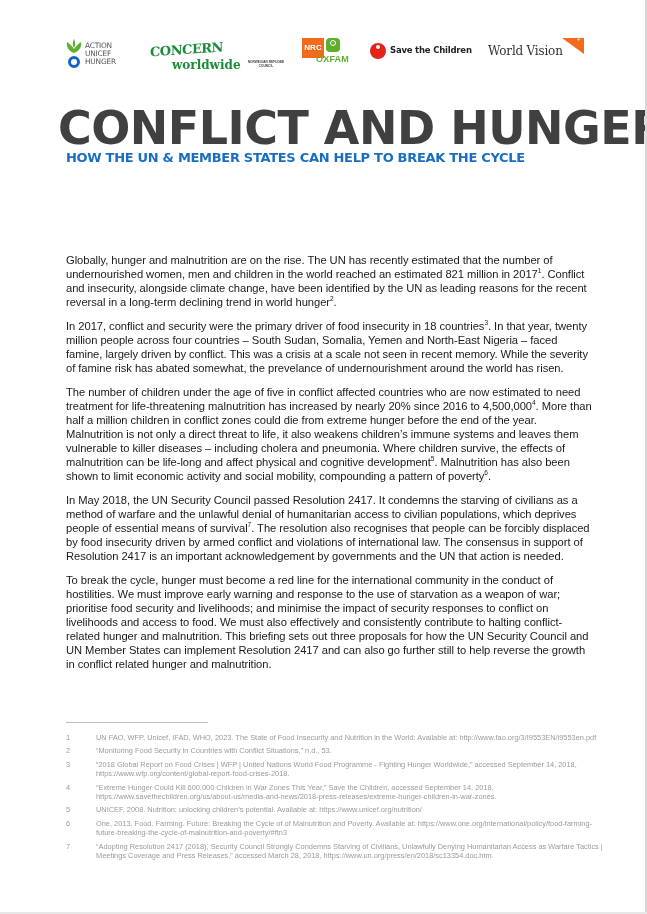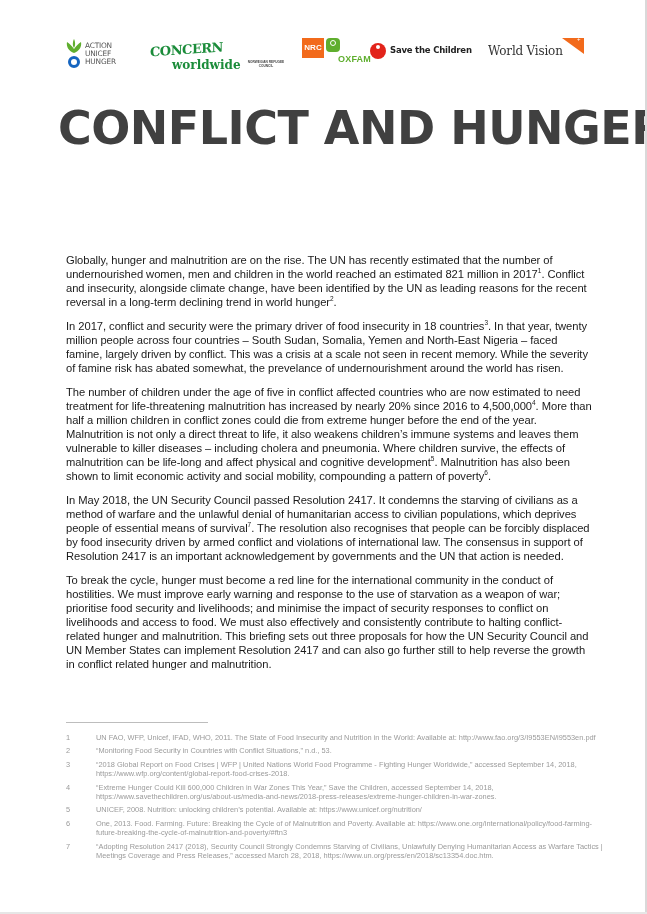--- a/index.html
+++ b/index.html
@@ -22,21 +22,21 @@
     .concern .main { position: absolute; left: 0; top: 6px; font-family: "DejaVu Serif", serif; font-weight: bold; font-size: 13px; color: #1b8c3a; letter-spacing: -0.5px; transform: skewY(-4deg); }
     .concern .sub { position: absolute; left: 22px; top: 22px; font-family: "DejaVu Serif", serif; font-weight: bold; font-size: 12px; color: #1b8c3a; }
     
     .nrc { left: 179px; width: 48px; }
     .nrc .box { position: absolute; left: 11px; top: 2px; width: 22px; height: 20px; background: #f26a1b; color: #fff; font-weight: bold; font-size: 8px; text-align: center; line-height: 20px; font-family: "Liberation Sans", sans-serif; margin-left: 48px; }
     .nrc .sub { position: absolute; left: 0; top: 24px; width: 46px; text-align: center; font-size: 3.2px; line-height: 4px; color: #444; font-weight: bold; }
     
     .oxfam { left: 252px; width: 34px; }
     .oxfam .ic { position: absolute; left: 10px; top: 2px; width: 14px; height: 14px; background: #5fae2e; border-radius: 4px; }
     .oxfam .ic::after { content: ""; position: absolute; left: 4px; top: 2px; width: 4px; height: 4px; border: 1.5px solid #fff; border-radius: 50%; }
-    .oxfam .txt { position: absolute; left: 22px; top: 18px; font-size: 9px; font-weight: bold; color: #5fae2e; letter-spacing: 0.2px; }
+    .oxfam .txt { position: absolute; left: 0; top: 18px; font-size: 9px; font-weight: bold; color: #5fae2e; letter-spacing: 0.2px; }
     
     .stc { left: 304px; width: 110px; }
     .stc .ic { position: absolute; left: 2px; top: 7px; width: 16px; height: 16px; background: #e2231a; border-radius: 50%; }
     .stc .ic::after { content: ""; position: absolute; left: 6px; top: 2px; width: 4px; height: 4px; background: #fff; border-radius: 50%; }
     .stc .txt { position: absolute; left: 22px; top: 9px; font-family: "DejaVu Sans", sans-serif; font-weight: bold; font-size: 8.5px; color: #222; letter-spacing: -0.2px; }
     
     .wv { left: 424px; width: 96px; }
     .wv .txt { position: absolute; left: 0; top: 8px; font-family: "DejaVu Serif", serif; font-size: 12px; color: #333; letter-spacing: -0.2px; }
     .wv .flag { position: absolute; left: 74px; top: 2px; width: 0; height: 0; border-top: 16px solid #f26a1b; border-left: 22px solid transparent; }
     .wv .plus { position: absolute; left: 89px; top: 0px; font-size: 6px; color: #fff; }
@@ -96,35 +96,36 @@
       <div class="plus">+</div>
     </div>
 
     <div class="logo stc">
       <div class="ic"></div>
       <div class="txt">Save the Children</div>
     </div>
   </div>
 
   <h1 class="title">CONFLICT AND HUNGER</h1>
+  <h2 class="subtitle">HOW THE UN &amp; MEMBER STATES CAN HELP TO BREAK THE CYCLE</h2>
 
 
   <div class="body" id="body">
       <p><span>Globally, hunger and malnutrition are on the rise. The UN has recently estimated that the number of undernourished women, men and children in the world reached an estimated 821 million in 2017</span><sup>1</sup><span>. Conflict and insecurity, alongside climate change, have been identified by the UN as leading reasons for the recent reversal in a long-term declining trend in world hunger</span><sup>2</sup><span>.</span></p>
       <p><span>In 2017, conflict and security were the primary driver of food insecurity in 18 countries</span><sup>3</sup><span>. In that year, twenty million people across four countries – South Sudan, Somalia, Yemen and North-East Nigeria – faced famine, largely driven by conflict. This was a crisis at a scale not seen in recent memory. While the severity of famine risk has abated somewhat, the prevelance of undernourishment around the world has risen.</span></p>
       <p><span>The number of children under the age of five in conflict affected countries who are now estimated to need treatment for life-threatening malnutrition has increased by nearly 20% since 2016 to 4,500,000</span><sup>4</sup><span>. More than half a million children in conflict zones could die from extreme hunger before the end of the year. Malnutrition is not only a direct threat to life, it also weakens children’s immune systems and leaves them vulnerable to killer diseases – including cholera and pneumonia. Where children survive, the effects of malnutrition can be life-long and affect physical and cognitive development</span><sup>5</sup><span>. Malnutrition has also been shown to limit economic activity and social mobility, compounding a pattern of poverty</span><sup>6</sup><span>.</span></p>
       <p><span>In May 2018, the UN Security Council passed Resolution 2417. It condemns the starving of civilians as a method of warfare and the unlawful denial of humanitarian access to civilian populations, which deprives people of essential means of survival</span><sup>7</sup><span>. The resolution also recognises that people can be forcibly displaced by food insecurity driven by armed conflict and violations of international law. The consensus in support of Resolution 2417 is an important acknowledgement by governments and the UN that action is needed.</span></p>
       <p><span>To break the cycle, hunger must become a red line for the international community in the conduct of hostilities. We must improve early warning and response to the use of starvation as a weapon of war; prioritise food security and livelihoods; and minimise the impact of security responses to conflict on livelihoods and access to food. We must also effectively and consistently contribute to halting conflict-related hunger and malnutrition. This briefing sets out three proposals for how the UN Security Council and UN Member States can implement Resolution 2417 and can also go further still to help reverse the growth in conflict related hunger and malnutrition.</span></p>
     </div>
 
   <div class="fn-rule"></div>
   <div class="footnotes" id="footnotes">
       <div class="fn">
         <span class="num">1</span>
-        <span class="txt">UN FAO, WFP, Unicef, IFAD, WHO, 2011. The State of Food Insecurity and Nutrition in the World: Available at: http://www.fao.org/3/I9553EN/i9553en.pdf</span>
+        <span class="txt">UN FAO, WFP, Unicef, IFAD, WHO, 2023. The State of Food Insecurity and Nutrition in the World: Available at: http://www.fao.org/3/I9553EN/i9553en.pdf</span>
       </div>
       <div class="fn">
         <span class="num">2</span>
         <span class="txt">“Monitoring Food Security in Countries with Conflict Situations,” n.d., 53.</span>
       </div>
       <div class="fn">
         <span class="num">3</span>
         <span class="txt">“2018 Global Report on Food Crises | WFP | United Nations World Food Programme - Fighting Hunger Worldwide,” accessed September 14, 2018, https://www.wfp.org/content/global-report-food-crises-2018.</span>
       </div>
       <div class="fn">

